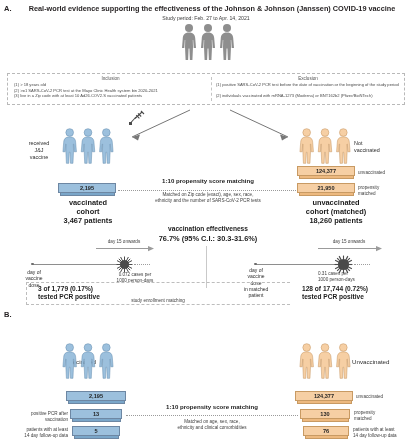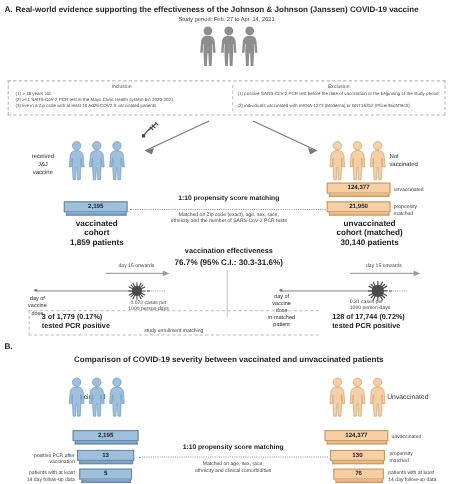--- a/index.html
+++ b/index.html
@@ -5,21 +5,21 @@
   html,body{margin:0;padding:0;}
   body{
     width:412px;height:440px;background:#ffffff;
     font-family:"Liberation Sans", sans-serif;
     color:#231f20;position:relative;overflow:hidden;
   }
   .fig{position:absolute;inset:0;}
   .abs{position:absolute;}
   .ctr{text-align:center;}
   .panel-letter{font-size:7.5px;font-weight:bold;color:#231f20;}
-  .panel-title{font-size:7.3px;font-weight:bold;color:#231f20;}
+  .panel-title{font-size:7.3px;font-weight:bold;color:#231f20;text-align:center;}
   .sub{font-size:5.2px;color:#3b3b3b;}
   .tiny{font-size:4.1px;color:#4a4a4a;line-height:1.35;}
   .tiny5{font-size:4.6px;color:#3d3d3d;line-height:1.3;}
   .lab{font-size:5.4px;color:#2d2d2d;line-height:1.25;}
   .big{font-size:7.4px;font-weight:bold;color:#1b1b1b;line-height:1.22;}
   .mid{font-size:6.1px;font-weight:bold;color:#1b1b1b;}
 
   
   .crit{
     box-sizing:border-box;border:0.8px dashed #b9b9b9;background:#fff;
@@ -189,25 +189,25 @@
     <div class="lip"></div>
   </div>
 
   <div class="dotline" style="left:118px;top:190px;width:178px;"></div>
   <div class="abs mid ctr" style="left:128px;top:177px;width:160px;">1:10 propensity score matching</div>
   <div class="abs tiny5 ctr" style="left:128px;top:192px;width:160px;white-space:pre-line;">Matched on Zip code (exact), age, sex, race,
 ethnicity and the number of SARS-CoV-2 PCR tests</div>
 
   <div class="abs big ctr" style="left:42px;top:198px;width:92px;white-space:pre-line;">vaccinated
 cohort</div>
-  <div class="abs big ctr" style="left:42px;top:216px;width:92px;">1,859 patients</div>
+  <div class="abs big ctr" style="left:42px;top:216px;width:92px;">3,467 patients</div>
 
   <div class="abs big ctr" style="left:284px;top:198px;width:104px;white-space:pre-line;">unvaccinated
 cohort (matched)</div>
-  <div class="abs big ctr" style="left:284px;top:216px;width:104px;">30,140 patients</div>
+  <div class="abs big ctr" style="left:284px;top:216px;width:104px;">18,260 patients</div>
 
   <div class="abs mid ctr" style="left:128px;top:225px;width:160px;font-size:6.6px;">vaccination effectiveness</div>
   <div class="abs big ctr" style="left:122px;top:234px;width:172px;">76.7% (95% C.I.: 30.3-31.6%)</div>
 
   <div class="vline" style="left:206px;top:246px;height:42px;"></div>
 
   <div class="arrowline" style="left:96px;top:248px;width:56px;"></div>
   <div class="abs" style="left:148px;top:244.5px;">
     <svg width="7" height="8" viewBox="0 0 7 8">
         <polygon points="0,1 6,3.6 0,6.2" fill="#9b9b9b"></polygon>
@@ -274,21 +274,20 @@
 1000 person-days</div>
 
   <div class="dashbox" style="left:26px;top:282px;width:264px;height:23px;border-right:none;"></div>
   <div class="abs big" style="left:38px;top:285px;width:130px;white-space:pre-line;font-size:6.6px;">3 of 1,779 (0.17%)
 tested PCR positive</div>
   <div class="abs big" style="left:302px;top:285px;width:140px;white-space:pre-line;font-size:6.6px;">128 of 17,744 (0.72%)
 tested PCR positive</div>
   <div class="abs tiny5 ctr" style="left:98px;top:298px;width:120px;">study enrollment matching</div>
 
   <div class="abs panel-letter" style="left:4px;top:310px;">B.</div>
-  <div class="abs panel-title ctr" style="left:22px;top:322px;width:372px;">Comparison of COVID-19 severity between vaccinated and unvaccinated patients</div>
 
   <div class="abs lab" style="left:42px;top:358px;width:54px;text-align:right;font-size:6.2px;">Vaccinated</div>
   <div class="abs" style="left:61px;top:340px;">
     <svg width="54" height="42" viewBox="0 0 56 38">
       <g fill="#9cc0dd" stroke="#5f87ab" stroke-width="0.5">
         <g transform="translate(0,0)">
             <circle cx="9" cy="5" r="4"></circle>
             <path d="M9 9.5 C4.5 9.5 3 12 2.8 15 L2 25 L4.3 25 L4.8 17 L5.2 17 L5 24 L5.6 37 L8.1 37 L8.6 25.5 L9.4 25.5 L9.9 37 L12.4 37 L13 24 L12.8 17 L13.2 17 L13.7 25 L16 25 L15.2 15 C15 12 13.5 9.5 9 9.5 Z"></path>
           </g>
         <g transform="translate(19,0)">

